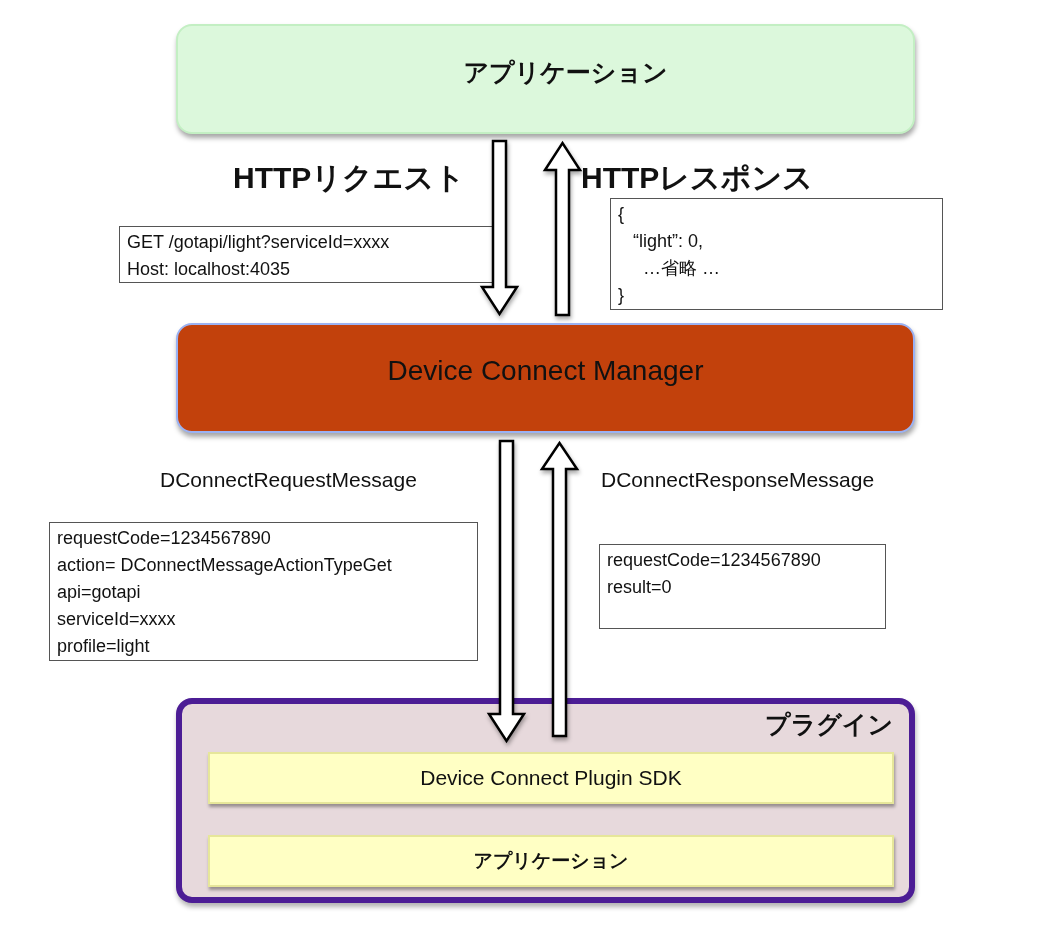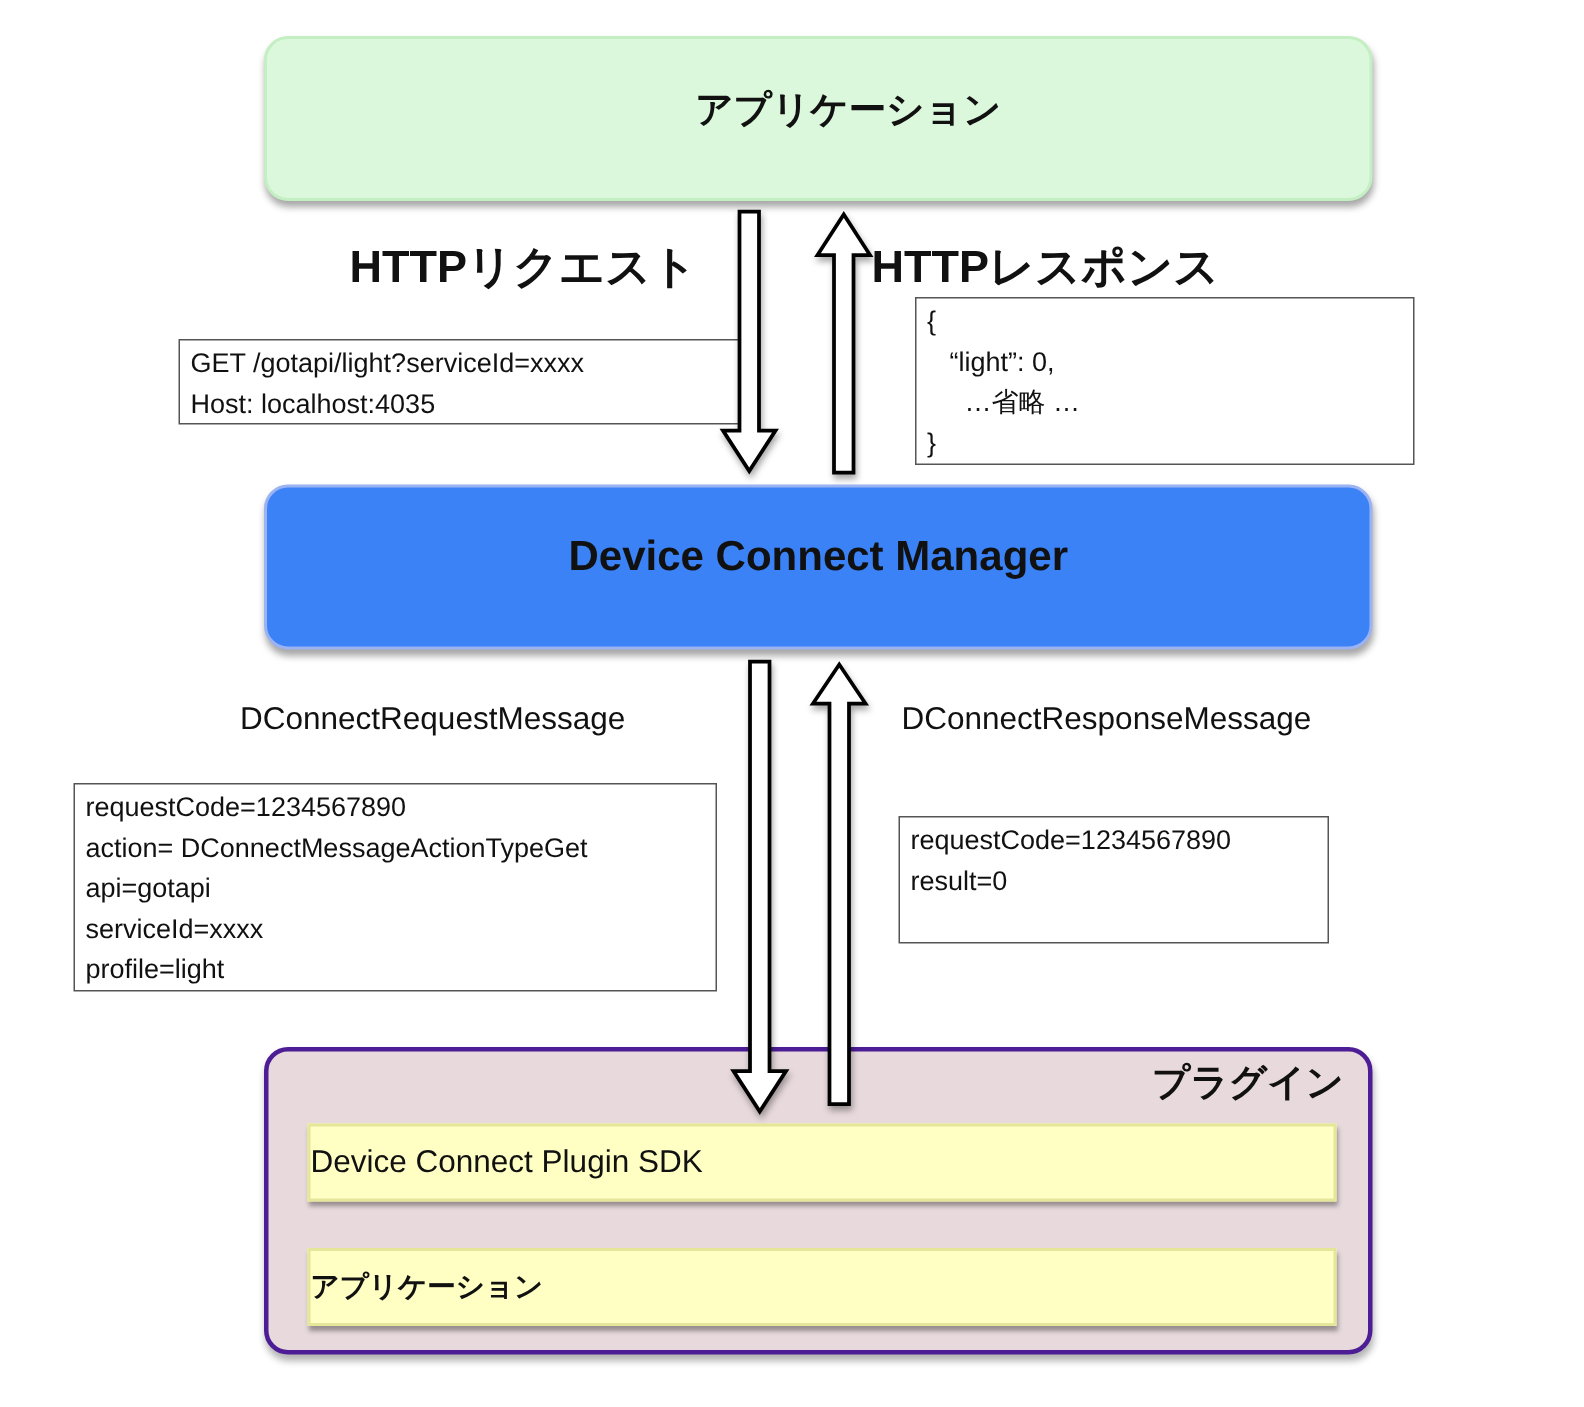--- a/index.html
+++ b/index.html
@@ -2,30 +2,30 @@
 <html><head>
 <meta charset="utf-8">
 <style>
   html, body { margin: 0; padding: 0; background: #ffffff; }
   body { width: 1056px; height: 938px; position: relative; overflow: hidden;
          font-family: "Liberation Sans", "DejaVu Sans", sans-serif; color: #111; }
   .box { position: absolute; box-sizing: border-box; }
   .app { left: 176px; top: 24px; width: 739px; height: 110px; background: #dcf8dc;
          border: 2px solid #c3efc3; border-radius: 16px;
          box-shadow: 1px 4px 5px rgba(0,0,0,0.35); }
-  .manager { left: 176px; top: 323px; width: 739px; height: 110px; background: #3b82f6;
+  .manager { left: 176px; top: 323px; width: 739px; height: 110px; background: #c2410c;
          border: 2px solid #9bb2f3; border-radius: 16px;
-         box-shadow: 1px 4px 5px rgba(0,0,0,0.35); font-weight: bold; }
+         box-shadow: 1px 4px 5px rgba(0,0,0,0.35); }
   .plugin { left: 176px; top: 698px; width: 739px; height: 205px; background: #e7d9dc;
-         border: 3px solid #4c1d95; border-radius: 16px;
+         border: 6px solid #4c1d95; border-radius: 16px;
          box-shadow: 1px 4px 5px rgba(0,0,0,0.3); }
   .layer { position: absolute; left: 26px; width: 686px; height: 52px; background: #ffffc4;
          border: 2px solid #e6e69a; box-sizing: border-box;
          box-shadow: 1px 3px 3px rgba(0,0,0,0.35);
-         display: flex; align-items: center; font-size: 21px; }
+         display: flex; align-items: center; justify-content: center; font-size: 21px; }
   .layer.sdk { top: 48px; }
   .layer.impl { top: 131px; font-weight: bold; font-size: 19px; }
   .center-title { position: absolute; left: 0; right: 0; text-align: center; }
   .app .center-title { top: 30px; font-size: 25px; font-weight: bold; padding-left: 40px; }
   .manager .center-title { top: 30px; font-size: 28px; }
   .plugin-title { position: absolute; right: 16px; top: 4px; font-size: 25px; font-weight: bold; }
   .label { position: absolute; white-space: nowrap; }
   .big-label { font-size: 30px; font-weight: bold; }
   .mid-label { font-size: 21px; }
   .note { position: absolute; box-sizing: border-box; border: 1px solid #555; background: #fff;

